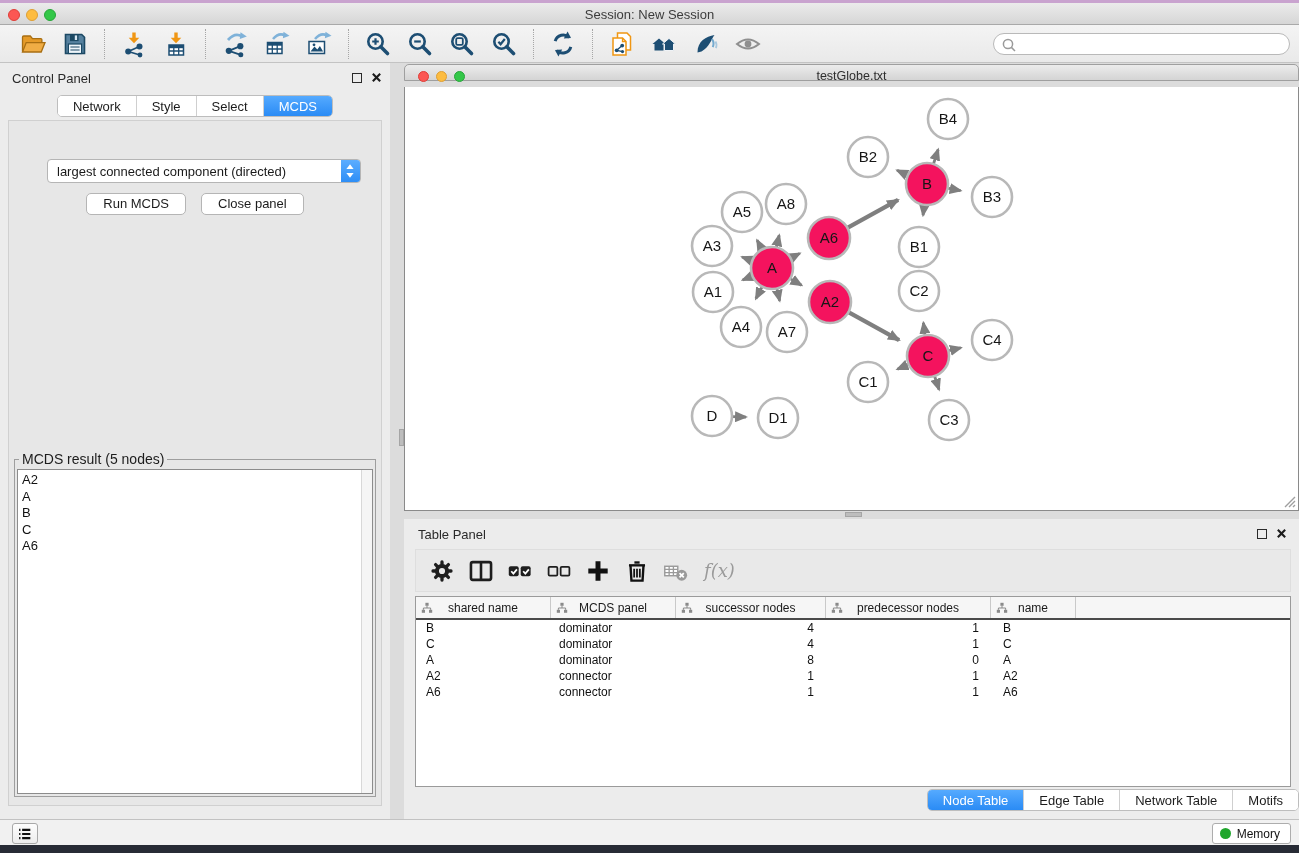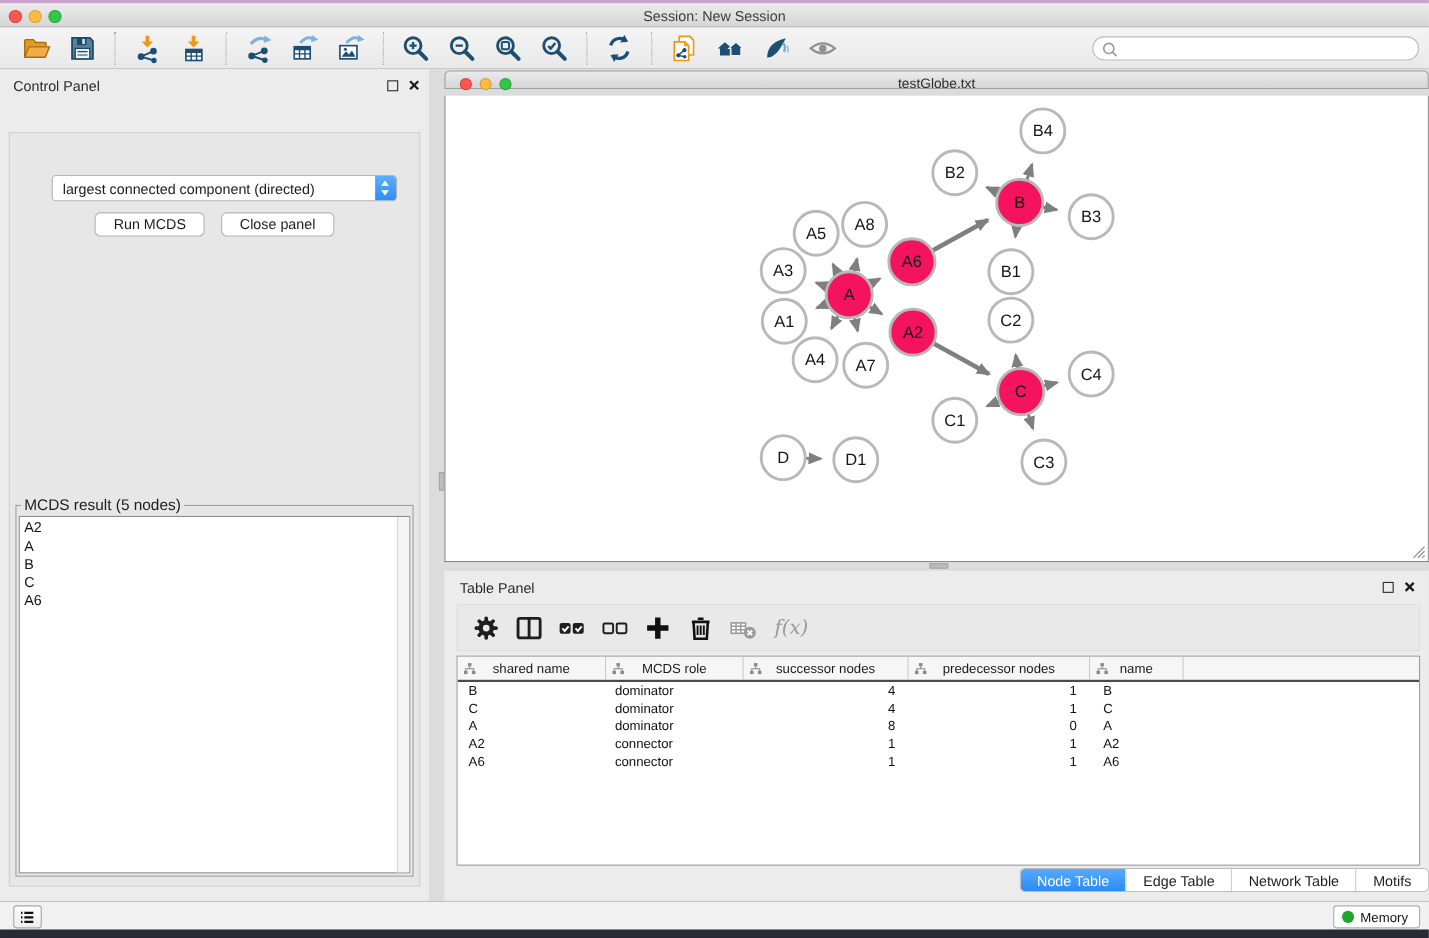--- a/index.html
+++ b/index.html
@@ -283,20 +283,28 @@
   <div class="panel-header">
     <span class="panel-title">Control Panel</span>
     <span class="panel-icons">
       <span class="float-icon"></span>
       <span class="close-icon">
           <svg viewBox="0 0 12 12">
             <path d="M2 2 L10 10 M10 2 L2 10" stroke="#1c1c1c" stroke-width="2.3"></path>
           </svg>
         </span>
     </span>
+  </div>
+  <div id="cp-tabs">
+    <span class="seg" id="cp-seg">
+        <span class="seg-btn">Network</span>
+        <span class="seg-btn">Style</span>
+        <span class="seg-btn">Select</span>
+        <span class="seg-btn active">MCDS</span>
+      </span>
   </div>
   <div id="cp-content">
     <div id="criterion-select">
       <span class="sel-text">largest connected component (directed)</span>
       <span class="stepper">
           <svg viewBox="0 0 10 16">
             <path d="M5 1.2 L8.6 6 H1.4 z" fill="#fff"></path>
             <path d="M5 14.8 L1.4 10 H8.6 z" fill="#fff"></path>
           </svg>
         </span>
@@ -487,21 +495,21 @@
             </svg></span>
           <span>shared name</span>
         </div>
         <div class="hdr-cell">
           <span class="tree"><svg viewBox="0 0 12 12">
               <rect x="4.4" y="0.8" width="3.2" height="3" fill="#8a8a8a"></rect>
               <rect x="0.8" y="7.8" width="3.2" height="3" fill="#8a8a8a"></rect>
               <rect x="8" y="7.8" width="3.2" height="3" fill="#8a8a8a"></rect>
               <path d="M6 3.8 V6 M2.4 7.8 V6 h7.2 v1.8" fill="none" stroke="#8a8a8a" stroke-width="1"></path>
             </svg></span>
-          <span>MCDS role</span>
+          <span>MCDS panel</span>
         </div>
         <div class="hdr-cell">
           <span class="tree"><svg viewBox="0 0 12 12">
               <rect x="4.4" y="0.8" width="3.2" height="3" fill="#8a8a8a"></rect>
               <rect x="0.8" y="7.8" width="3.2" height="3" fill="#8a8a8a"></rect>
               <rect x="8" y="7.8" width="3.2" height="3" fill="#8a8a8a"></rect>
               <path d="M6 3.8 V6 M2.4 7.8 V6 h7.2 v1.8" fill="none" stroke="#8a8a8a" stroke-width="1"></path>
             </svg></span>
           <span>successor nodes</span>
         </div>

